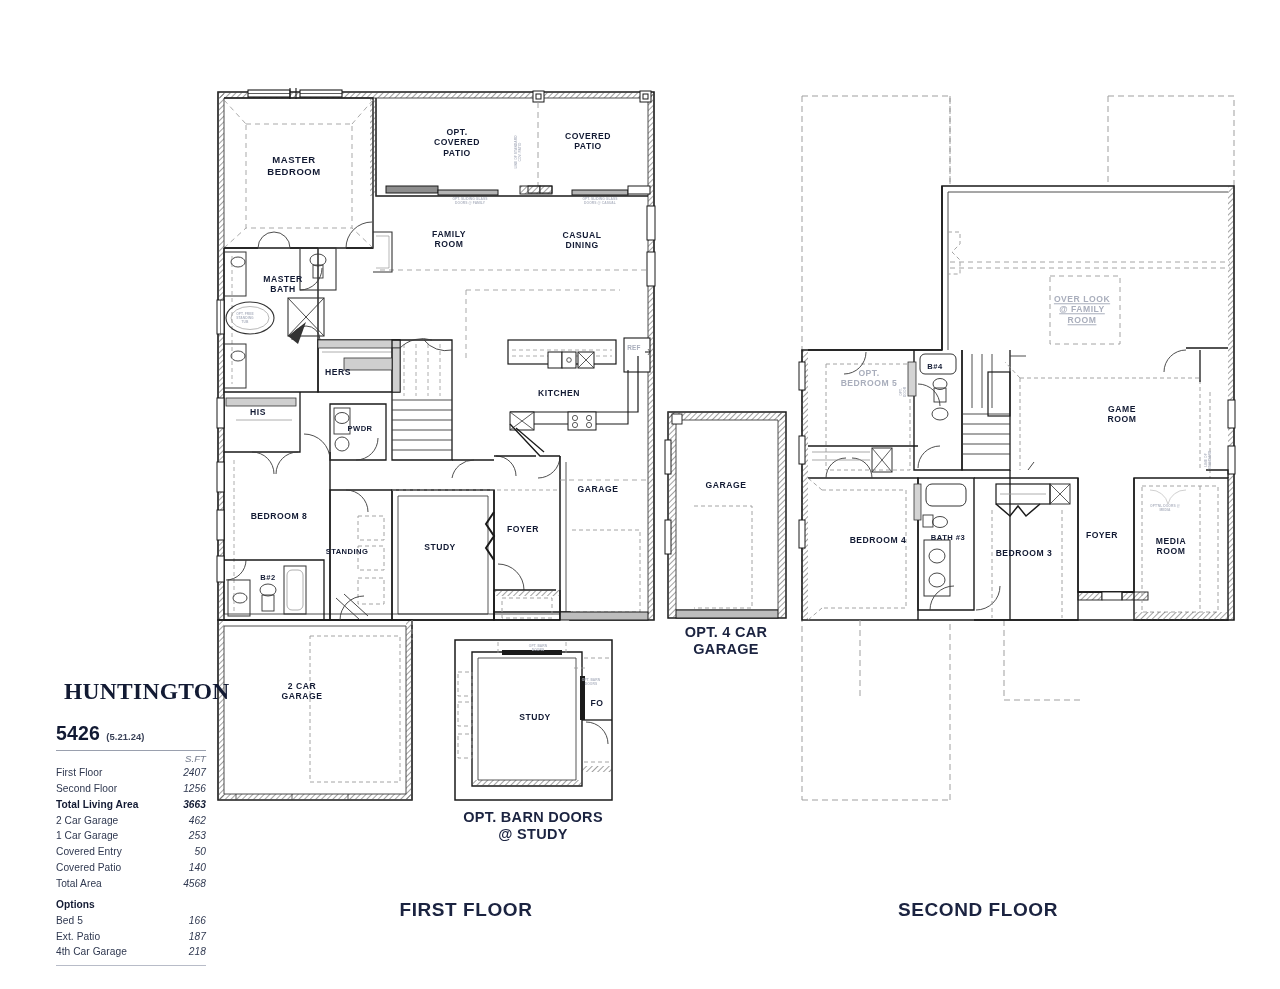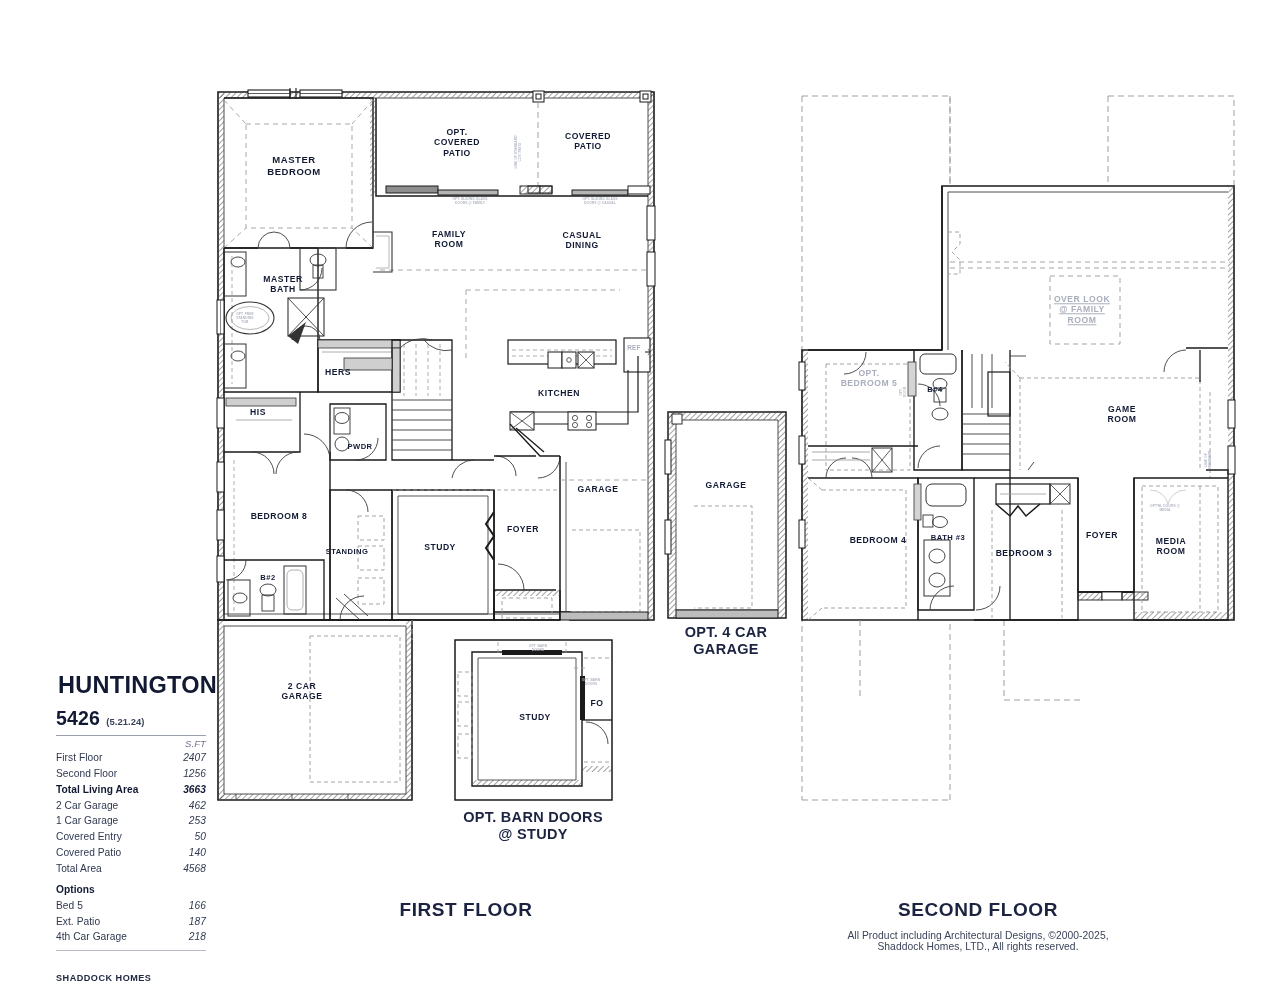--- a/index.html
+++ b/index.html
@@ -49,23 +49,23 @@
   .caption.sub{font-size:14.5px;letter-spacing:0.02em;}
   .copyright{
     position:absolute;text-align:center;transform:translateX(-50%);
     font-size:10.3px;color:#3c4considered;color:#3b4359;letter-spacing:0.005em;
   }
 
   
   #specblock{position:absolute;left:56px;top:672px;width:150px;}
   #titleName{
     font-size:23.5px;font-weight:700;letter-spacing:0.012em;
-    color:#121a33;line-height:1;margin:2px;
+    color:#121a33;line-height:1;margin:8px;font-family:Liberation Serif, serif;
   }
-  #titleRow{display:flex;align-items:baseline;gap:6px;margin-top:9px;}
+  #titleRow{display:flex;align-items:baseline;gap:6px;margin-top:18px;}
   #titleNum{font-size:19.5px;font-weight:700;color:#121a33;letter-spacing:0.01em;}
   #titleDate{font-size:9.4px;font-weight:600;color:#3a4258;letter-spacing:0.01em;}
 
   .rule{border-top:1px solid #9aa0ae;margin-top:5px;}
   .rule.thin{border-top:1px solid #b8bcc8;}
 
   table.spec{border-collapse:collapse;width:150px;margin-top:0;}
   table.spec td{
     font-size:10.2px;color:#2f3850;padding:2.4px 0 2.4px 0;
     vertical-align:baseline;letter-spacing:0.005em;
@@ -550,21 +550,21 @@
       <div class="rlabel sz-md" style="left: 588px; top: 141px;">COVERED
 PATIO</div>
       <div class="rlabel sz-md" style="left: 449px; top: 239px;">FAMILY
 ROOM</div>
       <div class="rlabel sz-md" style="left: 582px; top: 240px;">CASUAL
 DINING</div>
       <div class="rlabel sz-md" style="left: 283px; top: 284px;">MASTER
 BATH</div>
       <div class="rlabel sz-md" style="left: 338px; top: 372px;">HERS</div>
       <div class="rlabel sz-md" style="left: 258px; top: 412px;">HIS</div>
-      <div class="rlabel sz-sm" style="left: 360px; top: 447px;">PWDR</div>
+      <div class="rlabel sz-sm" style="left: 360px; top: 429px;">PWDR</div>
       <div class="rlabel sz-md" style="left: 559px; top: 393px;">KITCHEN</div>
       <div class="rlabel sz-xs ghost" style="left: 634px; top: 348px;">REF</div>
       <div class="rlabel sz-md" style="left: 598px; top: 489px;">GARAGE</div>
       <div class="rlabel sz-md" style="left: 279px; top: 516px;">BEDROOM 8</div>
       <div class="rlabel sz-sm" style="left: 268px; top: 578px;">B#2</div>
       <div class="rlabel sz-sm" style="left: 347px; top: 552px;">STANDING</div>
       <div class="rlabel sz-md" style="left: 440px; top: 547px;">STUDY</div>
       <div class="rlabel sz-md" style="left: 523px; top: 529px;">FOYER</div>
       <div class="rlabel sz-md" style="left: 302px; top: 691px;">2 CAR
 GARAGE</div>
@@ -595,21 +595,21 @@
       <div class="rlabel tiny" style="left: 591px; top: 682px;">OPT. BARN
 DOORS</div>
     </div>
 
   <div id="sf-labels">
       <div class="rlabel sz-md ghost" style="left: 1082px; top: 310px; text-decoration: underline;">OVER LOOK
 @ FAMILY
 ROOM</div>
       <div class="rlabel sz-md ghost" style="left: 869px; top: 378px;">OPT.
 BEDROOM 5</div>
-      <div class="rlabel sz-sm" style="left: 927px; top: 390px; padding-left: 16px;">B#4</div>
+      <div class="rlabel sz-sm" style="left: 927px; top: 367px; padding-left: 16px;">B#4</div>
       <div class="rlabel sz-md" style="left: 1122px; top: 414px;">GAME
 ROOM</div>
       <div class="rlabel sz-md" style="left: 878px; top: 540px;">BEDROOM 4</div>
       <div class="rlabel sz-sm" style="left: 948px; top: 538px;">BATH #3</div>
       <div class="rlabel sz-md" style="left: 1024px; top: 553px;">BEDROOM 3</div>
       <div class="rlabel sz-md" style="left: 1102px; top: 535px;">FOYER</div>
       <div class="rlabel sz-md" style="left: 1171px; top: 546px;">MEDIA
 ROOM</div>
     </div>
   <div id="sf-micro">
@@ -624,21 +624,20 @@
   <div class="caption sub" style="left:726px;top:624px;">OPT. 4 CAR
 GARAGE</div>
 
   <div class="caption sub" style="left:533px;top:809px;">OPT. BARN DOORS
 @ STUDY</div>
 
   <div class="caption main" style="left:466px;top:899px;">FIRST FLOOR</div>
 
   <div class="caption main" style="left:978px;top:899px;">SECOND FLOOR</div>
 
-  <div class="copyright" style="left:978px;top:930px;">All Product including Architectural Designs, ©2000-2025, Shaddock Homes, LTD., All rights reserved.</div>
 
   <div id="specblock">
     <div id="titleName">HUNTINGTON</div>
     <div id="titleRow">
       <span id="titleNum">5426</span>
       <span id="titleDate">(5.21.24)</span>
     </div>
     <div class="rule"></div>
     <table class="spec">
       <tbody id="spec-body">

